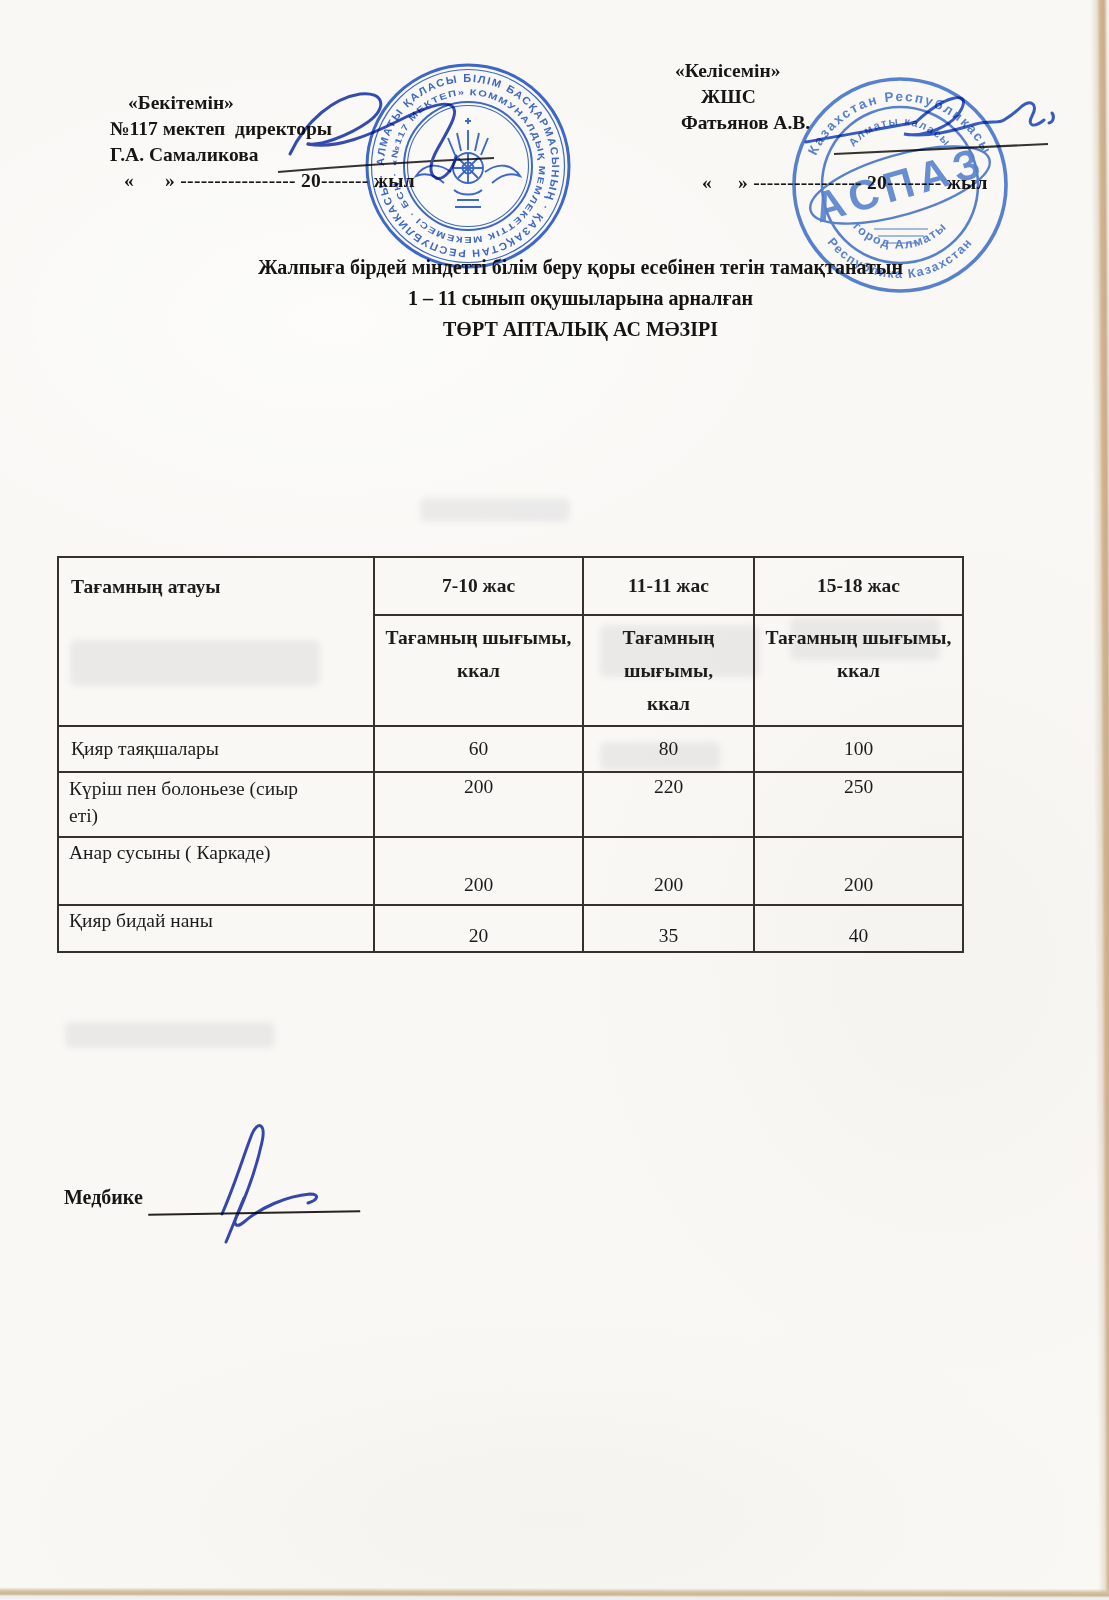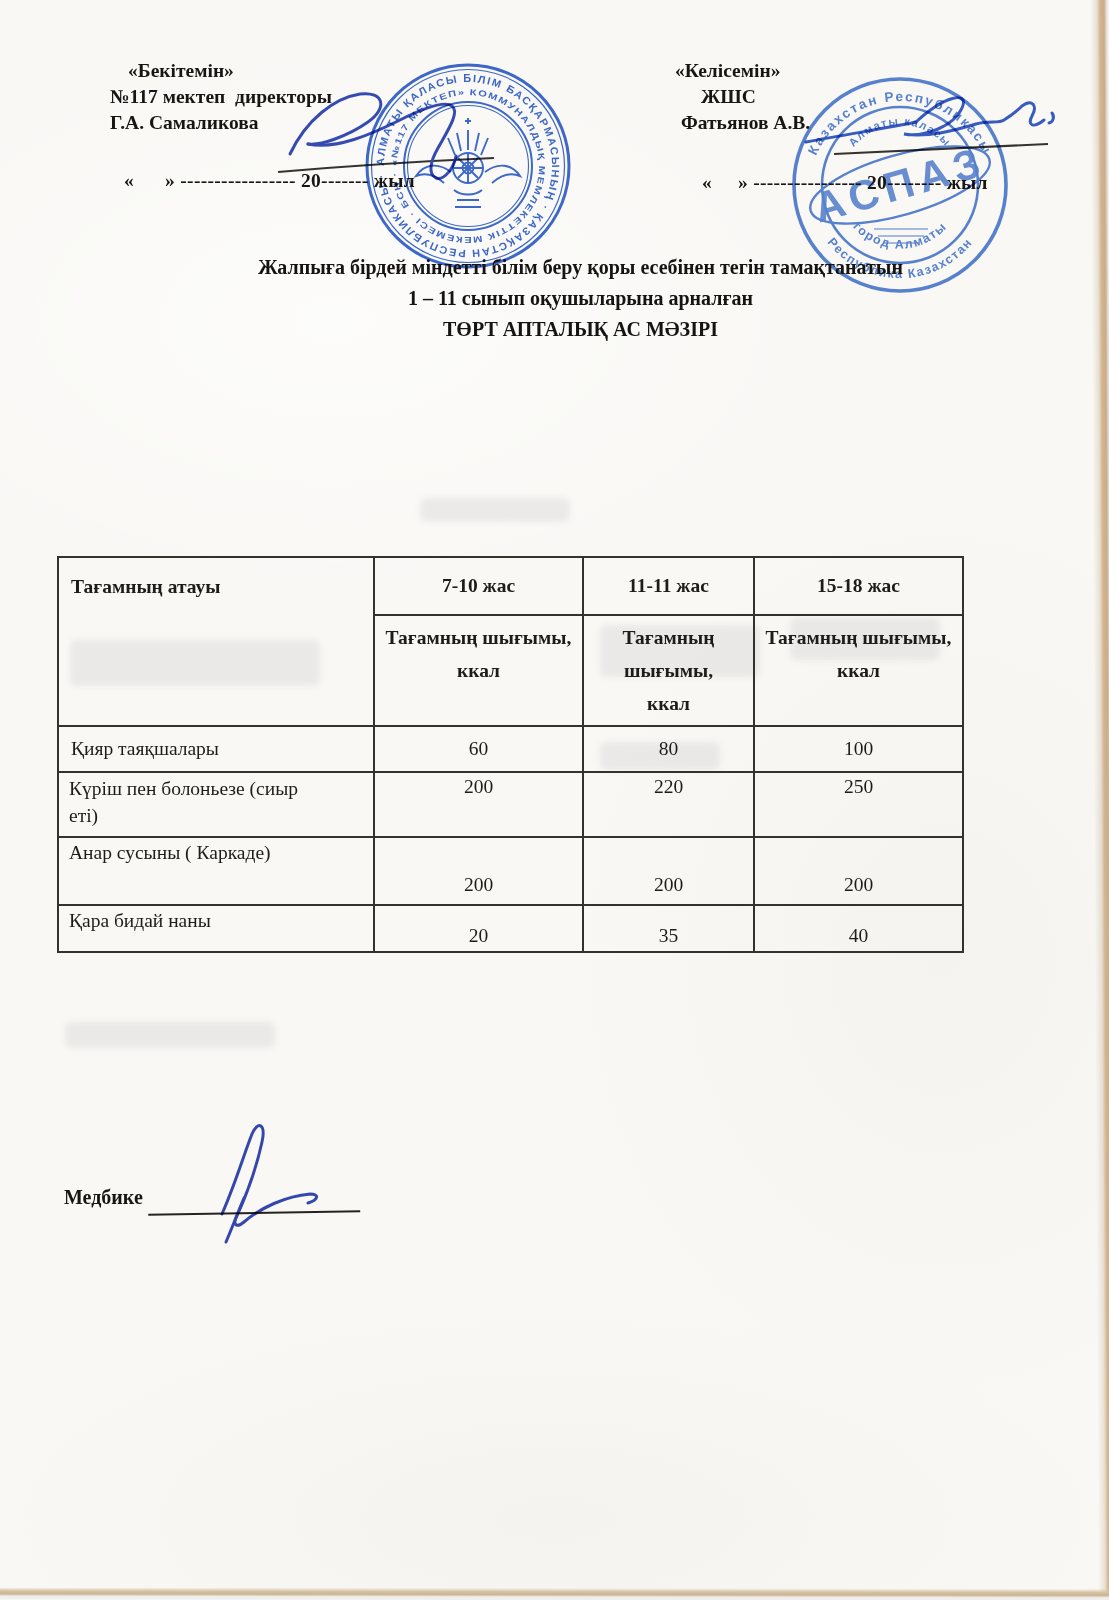--- a/index.html
+++ b/index.html
@@ -10,21 +10,21 @@
       radial-gradient(ellipse 700px 400px at 30% 20%, rgba(255,255,255,.55), rgba(255,255,255,0) 70%),
       radial-gradient(ellipse 500px 600px at 85% 60%, rgba(205,200,190,.10), rgba(255,255,255,0) 75%),
       radial-gradient(ellipse 800px 300px at 50% 95%, rgba(210,205,195,.12), rgba(255,255,255,0) 70%),
       #f9f8f5;
     font-family:"Liberation Serif","DejaVu Serif",serif;
     color:#1e1c1a;
   }
   .abs{position:absolute;}
   
   .hdr{font-size:19.5px;font-weight:bold;line-height:26px;color:#181614;}
-  .hdr .ind{padding-left:18px;}
+  .hdr .ind{padding-left:18px;margin-top:32px;}
   .hdr .ind2{padding-left:26px;}
   .hdr .ind3{padding-left:6px;}
   .dateline{font-size:19.5px;font-weight:bold;white-space:pre;color:#181614;letter-spacing:.3px;}
   
   .title-block{left:0;top:252px;width:1109px;text-align:center;padding-left:26px;}
   .title-block .tl{font-weight:bold;font-size:20px;line-height:31px;color:#161412;}
   
   table.menu{border-collapse:collapse;table-layout:fixed;width:905px;}
   table.menu td{border:2px solid #35322d;font-size:19.5px;color:#1e1c1a;overflow:hidden;}
   td.namehead{vertical-align:top;padding:18px 8px 0 12px;font-weight:bold;}
@@ -198,21 +198,21 @@
         <td class="val2">220</td>
         <td class="val2">250</td>
       </tr>
       <tr>
         <td class="name3">Анар сусыны ( Каркаде)</td>
         <td class="val3">200</td>
         <td class="val3">200</td>
         <td class="val3">200</td>
       </tr>
       <tr>
-        <td class="name4">Қара бидай наны</td>
+        <td class="name4">Қияр бидай наны</td>
         <td class="val4">20</td>
         <td class="val4">35</td>
         <td class="val4">40</td>
       </tr>
     </tbody>
   </table>
 
   <div class="abs nurse" style="left:64px;top:1186px;">Медбике</div>
   <div class="abs nurse-line" style="left:148px;top:1186px;width:212px;height:26px;"></div>
 

